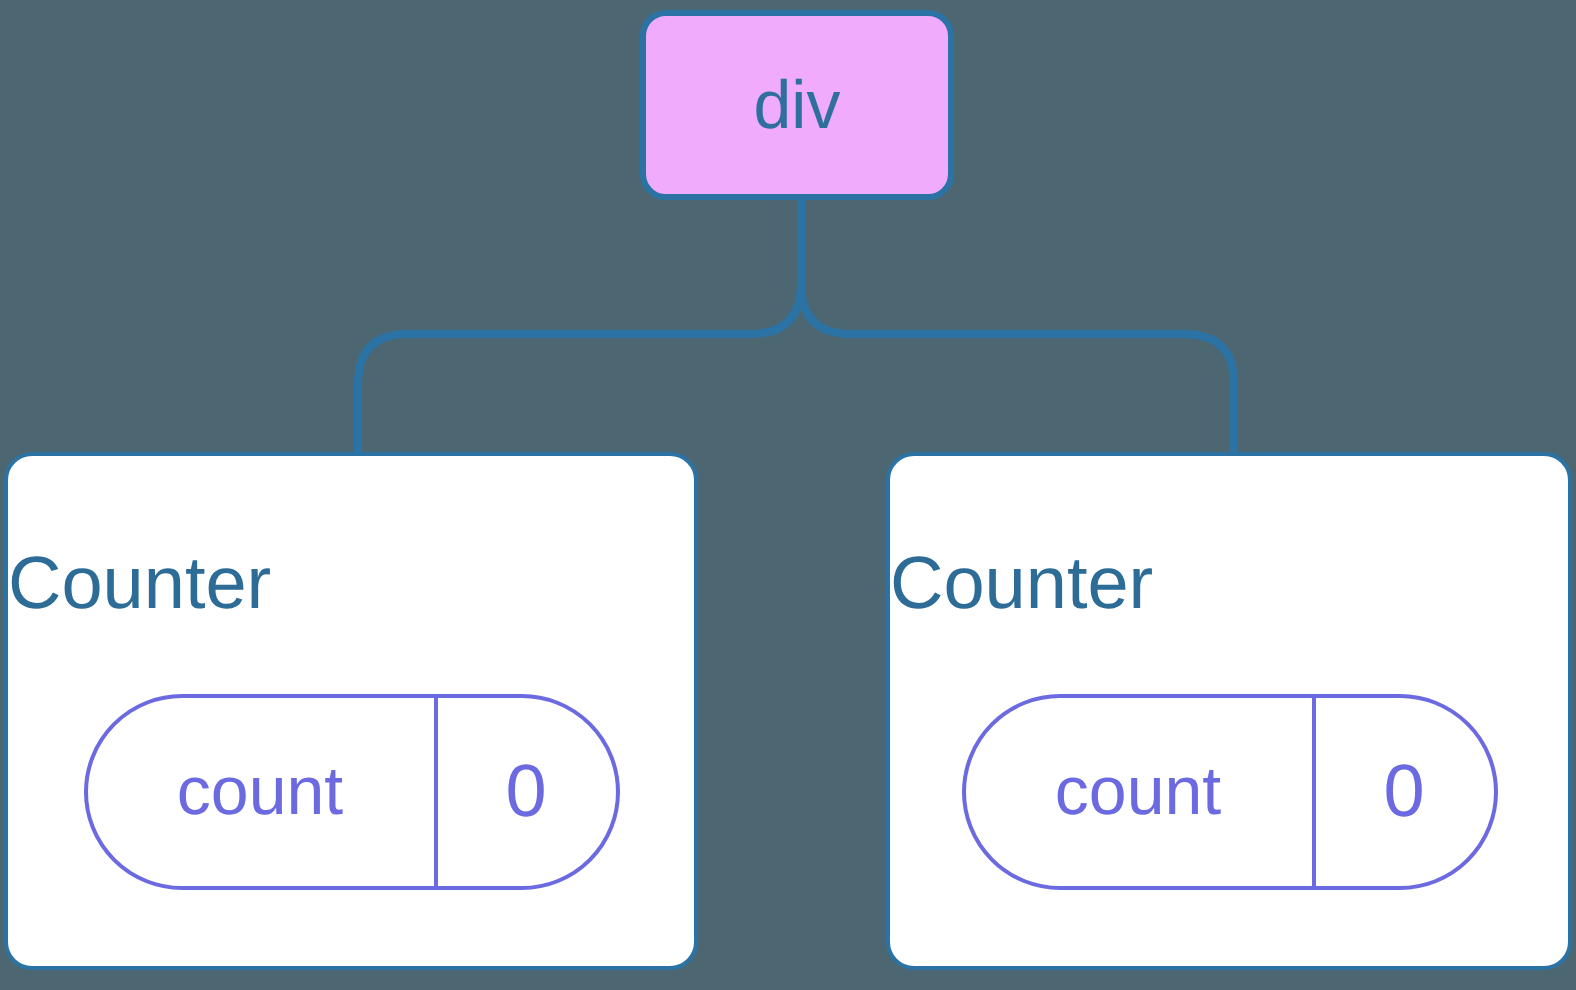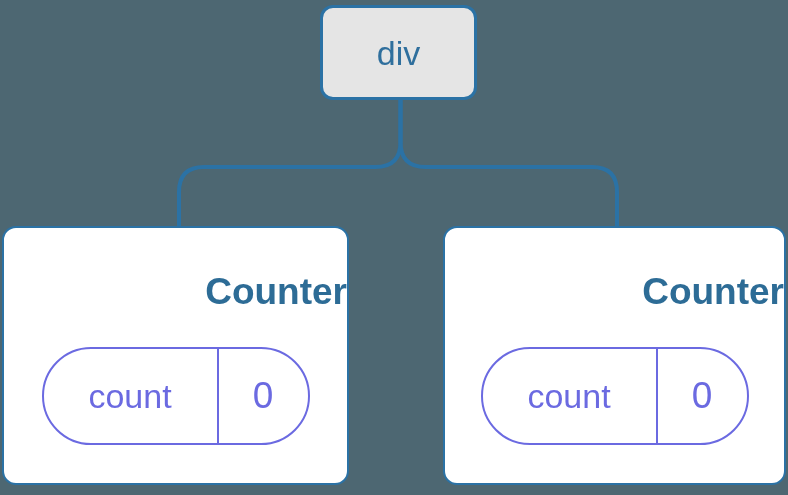--- a/index.html
+++ b/index.html
@@ -20,21 +20,21 @@
     width: 788px;
     height: 495px;
   }
   
   .node-root {
     position: absolute;
     left: 320px;
     top: 5px;
     width: 157px;
     height: 95px;
-    background: #e5e5e5;
+    background: #f0abfc;
     border: 3px solid #2b72a5;
     border-radius: 13px;
     box-sizing: border-box;
     display: flex;
     align-items: center;
     justify-content: center;
   }
   .node-root-label {
     font-size: 34px;
     color: #2f6f9d;
@@ -57,25 +57,25 @@
     background: #ffffff;
     border: 2.5px solid #2b72a5;
     border-radius: 14px;
     box-sizing: border-box;
   }
   .card-left  { left: 2px;   width: 347px; }
   .card-right { left: 443px; width: 343px; }
   .card-title {
     position: absolute;
     left: 0;
-    right: 0;
+    right: 13px;
     top: 42px;
-    text-align: right;
+    text-align: left;
     font-size: 37px;
-    font-weight: 700;
+    font-weight: 400;
     color: #2d6c96;
     line-height: 44px;
   }
   
   .pill {
     position: absolute;
     left: 50%;
     transform: translateX(-50%);
     top: 119px;
     width: 268px;

